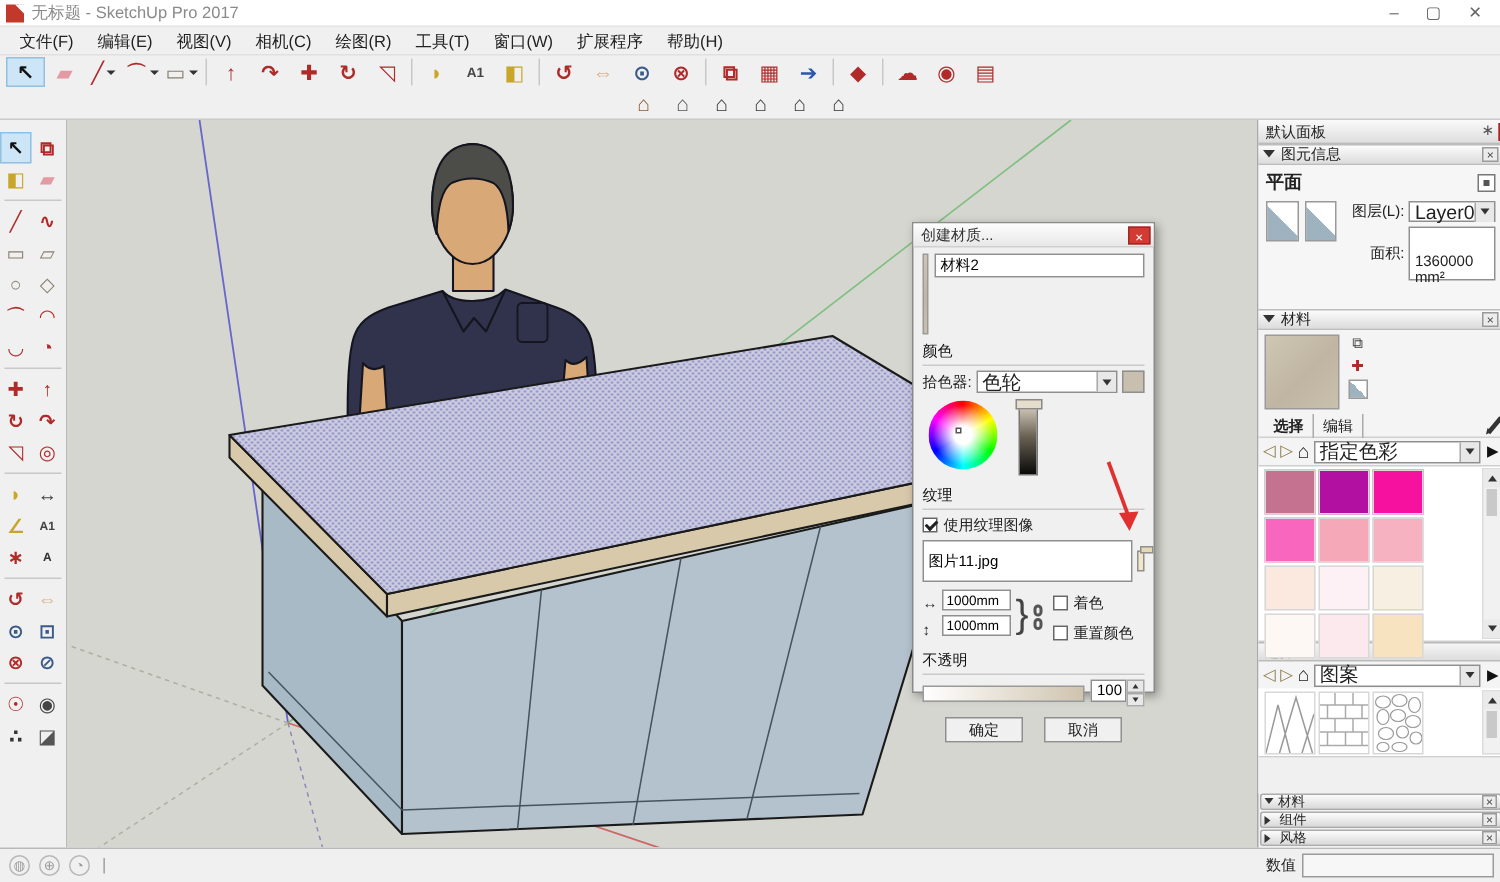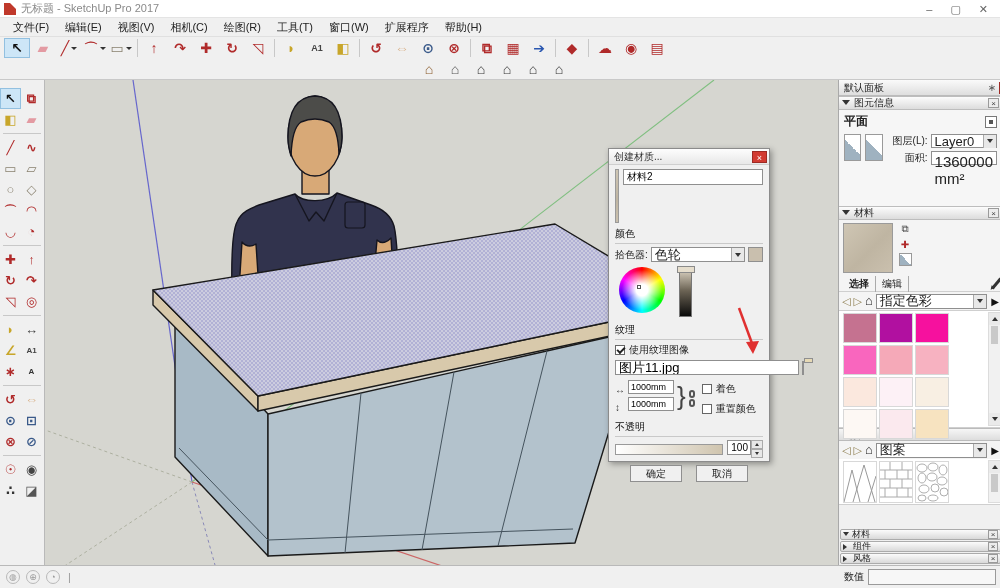--- a/index.html
+++ b/index.html
@@ -74,21 +74,21 @@
            background:radial-gradient(circle,#ffffff 0 18%,rgba(255,255,255,0) 62%),
            conic-gradient(#ff0000,#ffff00,#00ff00,#00ffff,#0000ff,#ff00ff,#ff0000); }
   .wheel-marker { position:absolute; left:18px; top:18px; width:4px; height:4px; background:#fff; border:1px solid #555; }
   .vslider { width:13px; height:48px; background:linear-gradient(#d8cfbf,#6b6354 45%,#0a0a0a); border:1px solid #777; position:relative; margin-top:2px; }
   .vslider-handle { position:absolute; left:-3px; top:-4px; width:18px; height:7px; background:#e6decd; border:1px solid #8a8a8a; }
   .cb-row { display:flex; align-items:center; gap:4px; margin-top:2px; }
   .cb { width:10px; height:10px; border:1px solid #666; background:#fff; position:relative; flex:0 0 auto; }
   .cb.checked::after { content:""; position:absolute; left:1px; top:1px; width:6px; height:3px;
                        border-left:2px solid #222; border-bottom:2px solid #222; transform:rotate(-45deg); }
   .file-row { display:flex; align-items:center; gap:3px; margin-top:3px; }
-  .file-input { flex:1; height:15px; border:1px solid #8f8f8f; background:#fff; font-size:13px; padding:1px 3px; font-family:inherit; }
+  .file-input { flex:1; height:28px; border:1px solid #8f8f8f; background:#fff; font-size:10px; padding:1px 3px; font-family:inherit; }
   .folder-btn { width:18px; height:14px; position:relative; background:#f0e6c8; border:1px solid #8f8f8f; }
   .folder-btn::before { content:""; position:absolute; left:1px; top:-4px; width:7px; height:3px; background:#e6d9b4; border:1px solid #8f8f8f; }
   .dims-row { display:flex; margin-top:5px; gap:3px; }
   .dims-icons { display:flex; flex-direction:column; justify-content:space-around; font-size:10px; color:#333; }
   .dims-fields { display:flex; flex-direction:column; gap:3px; }
   .dim-input { width:46px; height:14px; border:1px solid #8f8f8f; background:#fff; font-size:9px; padding:1px 2px; font-family:inherit; }
   .brace { font-size:26px; color:#444; line-height:32px; font-weight:normal; }
   .chain { display:flex; flex-direction:column; gap:1px; justify-content:center; }
   .chain i { width:6px; height:8px; border:2px solid #555; border-radius:3px; display:block; }
   .dims-right { display:flex; flex-direction:column; gap:4px; margin-left:4px; justify-content:center; }
@@ -131,21 +131,21 @@
   .ei-type { font-size:12px; font-weight:bold; flex:1; }
   .vis-icon { width:12px; height:12px; border:1px solid #777; background:#fff; position:relative; }
   .vis-icon::after { content:""; position:absolute; left:3px; top:3px; width:4px; height:4px; background:#555; }
   .ei-main { display:flex; margin-top:4px; gap:4px; }
   .face-swatch { width:23px; height:27px; border:1px solid #9a9a9a;
                  background:linear-gradient(225deg,#ffffff 50%,#9fb2c0 50%); }
   .ei-fields { flex:1; }
   .ei-frow { display:flex; align-items:center; margin-bottom:3px; }
   .ei-frow .flabel { width:44px; text-align:right; padding-right:3px; font-size:10px; }
   .ei-frow .dd, .ei-frow .fval { flex:1; height:14px; }
-  .fval { border:1px solid #8f8f8f; background:#fff; padding:1px 3px; font-size:15px; }
+  .fval { border:1px solid #8f8f8f; background:#fff; padding:17px 3px; font-size:10px; }
   .mat-body { background:#f4f4f4; }
   .mat-top { display:flex; padding:3px 3px 2px 4px; gap:4px; height:56px; }
   .mat-thumb { width:50px; height:50px; border:1px solid #9a9a9a;
                background:linear-gradient(135deg,#cfc6b4,#bfb5a2 55%,#cac0ae); }
   .mat-mid { flex:1; }
   .mat-name { width:100%; height:15px; border:1px solid #8f8f8f; background:#fff; font-size:10px; padding:1px 3px; font-family:inherit; }
   .mat-icons { width:16px; display:flex; flex-direction:column; gap:3px; align-items:center; }
   .mi { width:14px; height:12px; display:flex; align-items:center; justify-content:center; font-size:10px; }
   .mi.swatch { background:linear-gradient(225deg,#ffffff 50%,#9fb2c0 50%); border:1px solid #999; width:13px; height:13px; }
   .tabs-row { display:flex; align-items:center; height:16px; padding:0 4px; border-bottom:1px solid #cfcfcf; }

